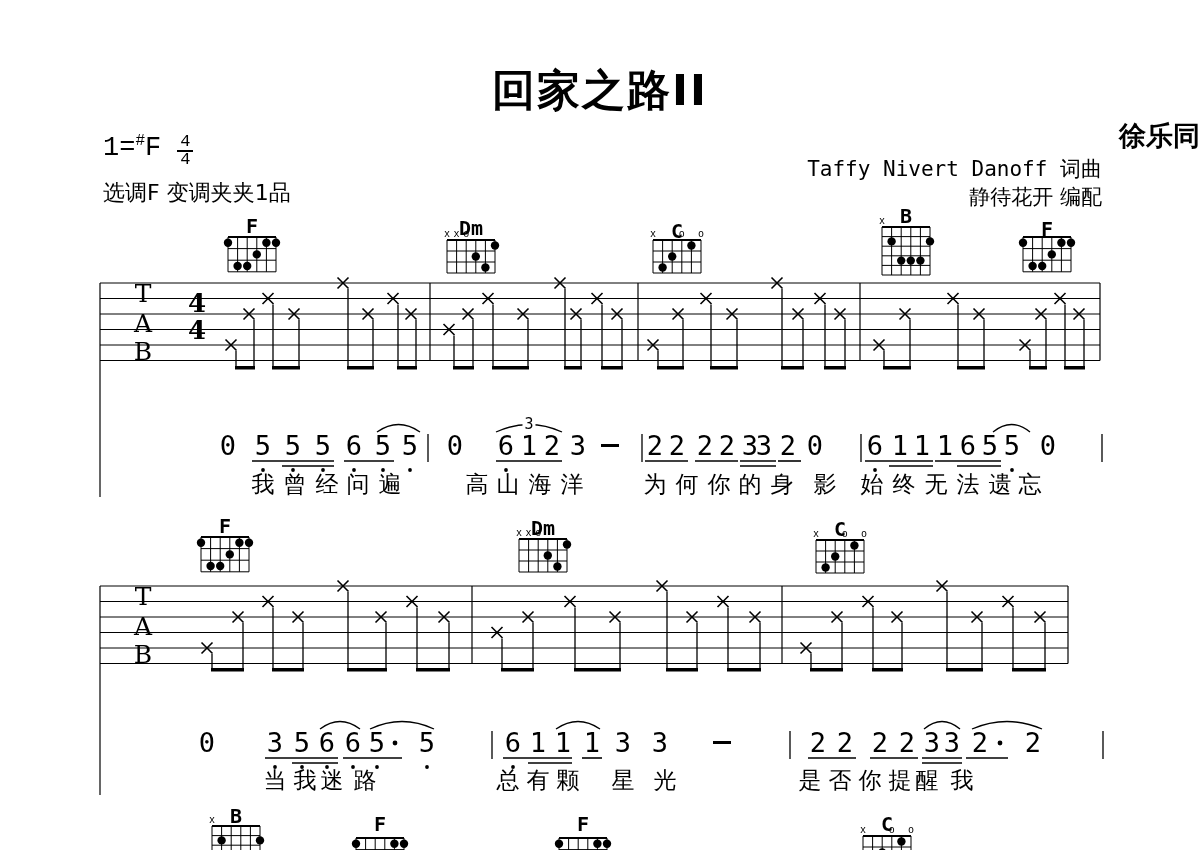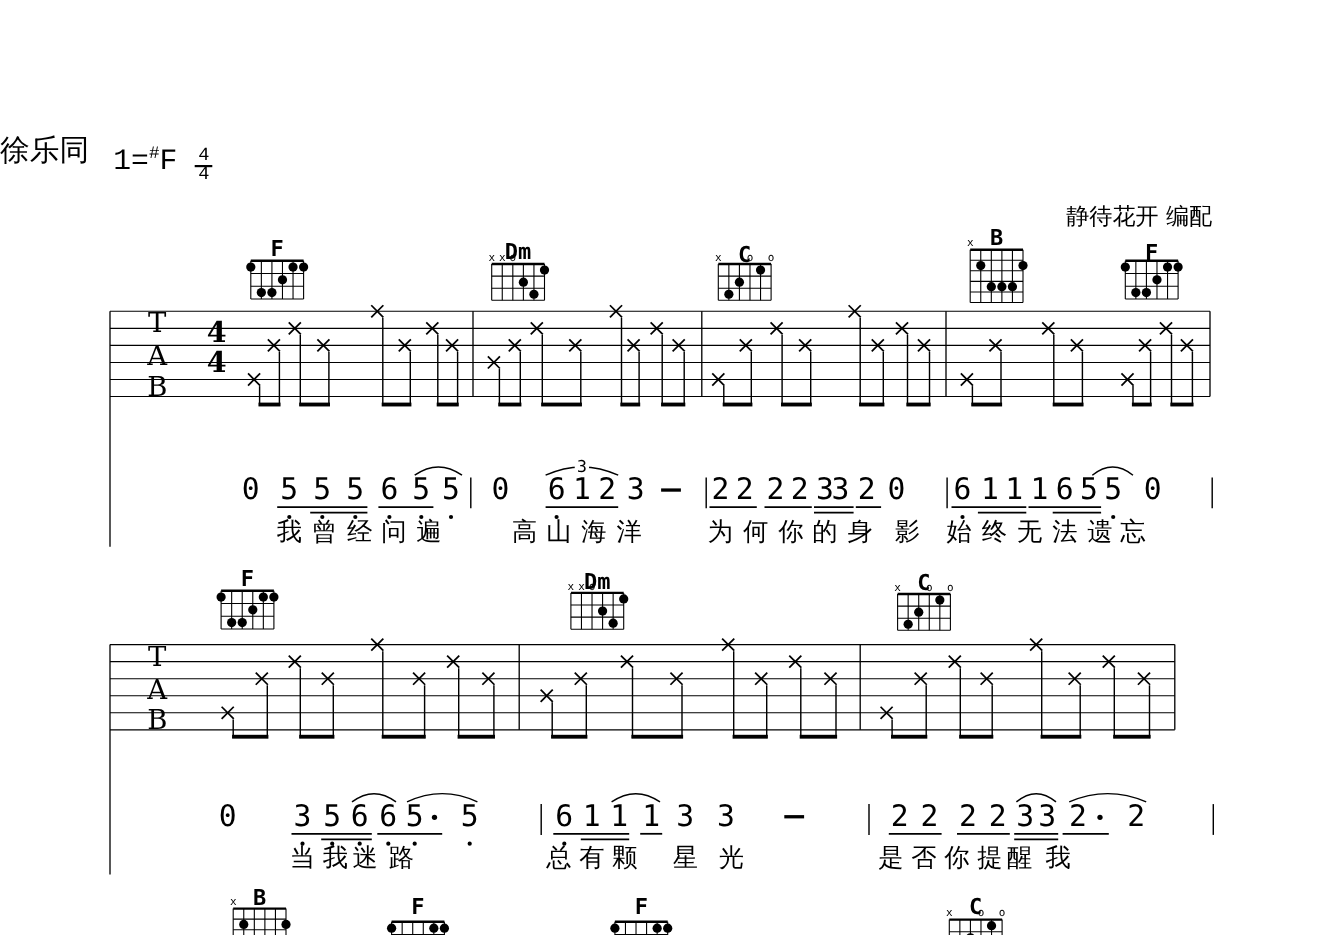--- a/index.html
+++ b/index.html
@@ -1,22 +1,22 @@
 <!DOCTYPE html>
 <html><head>
 <meta charset="utf-8">
 <style>
   html,body{margin:0;padding:0;background:#fff;}
   body{width:1200px;height:850px;overflow:hidden;position:relative;color:#000;
        font-family:"DejaVu Sans",sans-serif;}
   .page{position:absolute;inset:0;background:#fff;}
   .title{position:absolute;left:0;top:62px;width:1200px;text-align:center;
          font-size:43px;font-weight:600;letter-spacing:2px;}
-  .artist{position:absolute;left:0;top:118px;width:1200px;text-align:left;
-          font-size:27px;font-weight:400;}
+  .artist{position:absolute;left:0;top:118px;width:1200px;text-align:right;
+          font-size:27px;font-weight:700;}
   .keyline{position:absolute;left:103px;top:133px;font-size:27px;
            font-family:Liberation Mono, monospace;}
   .keyline .sharp{font-size:16px;position:relative;top:-10px;}
   .frac{display:inline-block;vertical-align:-9px;margin-left:16px;text-align:center;}
   .frac .ft,.frac .fb{display:block;font-size:17px;line-height:16px;padding:0 3px;}
   .frac .ft{border-bottom:2px solid #000;}
   .capoline{position:absolute;left:103px;top:178px;font-size:22px;font-weight:500;}
   .credit1{position:absolute;right:98px;top:155px;font-size:21px;font-weight:500;
            font-family:"DejaVu Sans Mono","DejaVu Sans",monospace;}
   .credit2{position:absolute;right:98px;top:183px;font-size:21px;font-weight:500;}
@@ -32,22 +32,25 @@
        font-family:"DejaVu Serif",serif;}
   .ts{position:absolute;transform:translateX(-50%);font-size:26px;line-height:26px;
       font-weight:bold;font-family:"DejaVu Serif",serif;}
   .t3{position:absolute;transform:translateX(-50%);font-size:15px;line-height:15px;
       font-family:"DejaVu Sans Mono",monospace;background:#fff;padding:0 2px;}
 </style>
 </head>
 <body>
 
 <div class="page">
+  <div class="title">回家之路II</div>
   <div class="artist">徐乐同</div>
   <div class="keyline"><span>1=</span><span class="sharp">#</span><span>F</span><span class="frac"><span class="ft">4</span><span class="fb">4</span></span></div>
+  <div class="capoline">选调F 变调夹夹1品</div>
+  <div class="credit1">Taffy Nivert Danoff 词曲</div>
   <div class="credit2">静待花开 编配</div>
   <div id="layer">
       <svg width="1200" height="850">
         <line x1="100" y1="283" x2="1100" y2="283" stroke="#000000" stroke-width="1"></line>
         <line x1="100" y1="298.5" x2="1100" y2="298.5" stroke="#000000" stroke-width="1"></line>
         <line x1="100" y1="314" x2="1100" y2="314" stroke="#000000" stroke-width="1"></line>
         <line x1="100" y1="329.5" x2="1100" y2="329.5" stroke="#000000" stroke-width="1"></line>
         <line x1="100" y1="345" x2="1100" y2="345" stroke="#000000" stroke-width="1"></line>
         <line x1="100" y1="360.5" x2="1100" y2="360.5" stroke="#000000" stroke-width="1"></line>
         <line x1="100" y1="283" x2="100" y2="497" stroke="#000000" stroke-width="1.2"></line>

